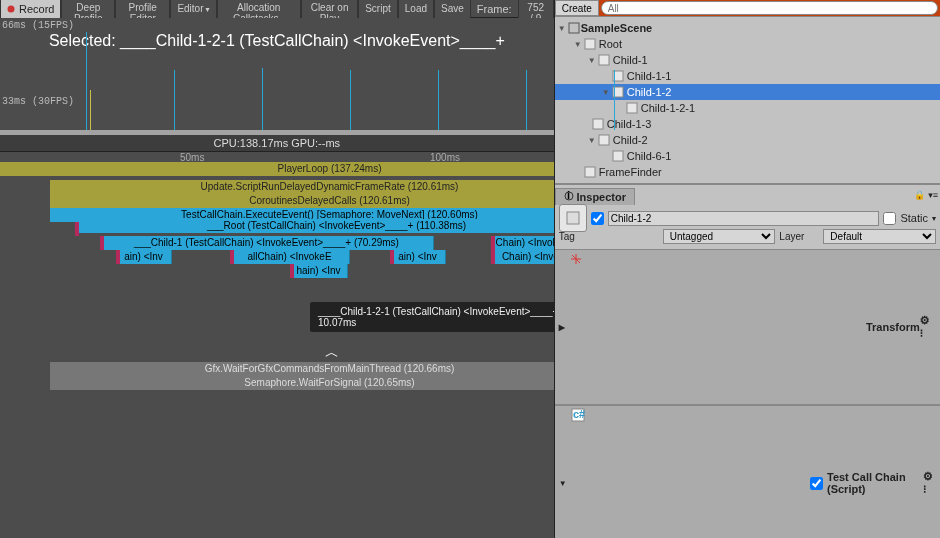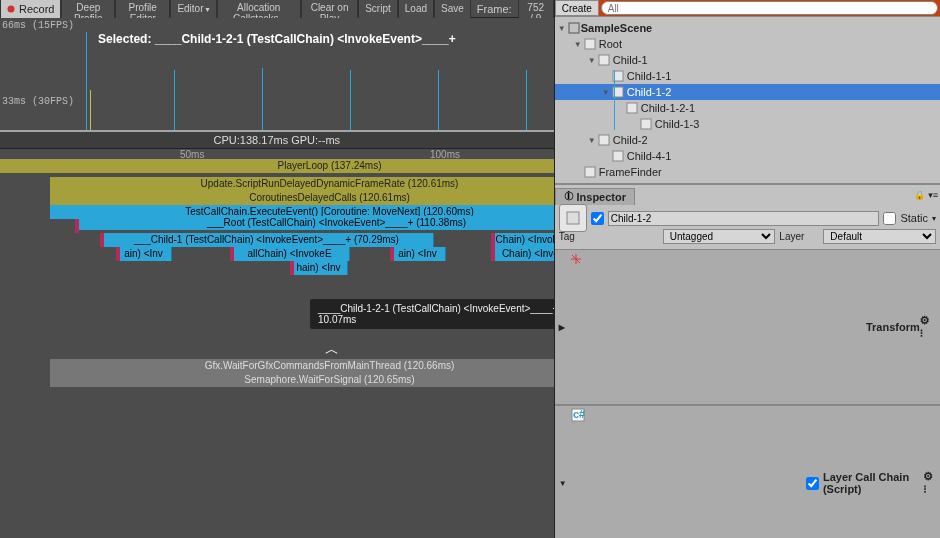--- a/index.html
+++ b/index.html
@@ -10,23 +10,23 @@
 
 .tb { display:flex; align-items:center; background:#4c4c4c; height:18px; border-bottom:1px solid #222; }
 .tb button { background:#4c4c4c; border:1px solid #333; border-top:none; border-bottom:none; color:#ccc; padding:2px 6px; height:18px; font-size:10px; cursor:pointer; }
 .tb .rec { color:#222; background:#c8c8c8; display:flex; align-items:center; gap:4px; }
 .tb .rec svg{width:8px;height:8px;}
 .tb .ddl::after{content:"▾"; font-size:8px; margin-left:2px;}
 .tb .frame { margin-left:auto; padding:0 6px; font-size:10px;}
 
 .hdr { height:112px; background:#4c4c4c; position:relative; }
 .hdr .lbl { position:absolute; font-size:10px; color:#bbb;font-family:Liberation Mono, monospace; }
-.hdr .sel { position:absolute; top:14px; left:0; right:0; text-align:center; color:#fff; font-weight:bold; font-size:12px;}
+.hdr .sel { position:absolute; top:14px; left:0; right:0; text-align:center; color:#fff; font-weight:normal; font-size:16px;}
 .hdr .spike { position:absolute; bottom:0; width:1px; background:#2aa7d8; }
-.stat { text-align:center; background:#3d3d3d; padding:2px 16px; border-top:2px solid #a3a3a3; border-bottom:1px solid #222; font-size:11px; color:#ddd;}
+.stat { text-align:center; background:#3d3d3d; padding:2px 16px; border-top:5px solid #a3a3a3; border-bottom:1px solid #222; font-size:11px; color:#ddd;}
 
 .tl { flex:1; background:#4c4c4c; position:relative; overflow:hidden; }
 .tick { position:absolute; top:0; font-size:10px; color:#aaa; }
 .flame { position:absolute; height:14px; font-size:10px; color:#222; text-align:center; overflow:hidden; white-space:nowrap; padding:1px 2px; border-right:1px solid rgba(0,0,0,.25);}
 .f-ol{background:#a6a03c;} .f-bl{background:#2aa7d8; color:#000;} .f-gy{background:#777;color:#ddd;}
 .cut{position:absolute; width:4px; background:#b52a5a;}
 .tip{position:absolute; background:#222;color:#eee;padding:4px 8px;font-size:10px;border-radius:2px;}
 .chev{position:absolute;color:#fff;font-size:14px;}
 
 .rt-tb { display:flex; align-items:center; height:18px; background:#c2410c; border-bottom:1px solid #888; }
@@ -89,21 +89,21 @@
     <div class="stat">CPU:138.17ms   GPU:--ms</div>
     <div class="tl" id="tl">
       <span class="tick" style="left:180px">50ms</span>
       <span class="tick" style="left:430px">100ms</span>
       <div class="chev" style="left:325px;top:192px">︿</div>
       <div class="tip" style="left:310px;top:150px;white-space:pre">____Child-1-2-1 (TestCallChain) &lt;InvokeEvent&gt;____+
 10.07ms</div>
     <div class="flame f-ol" style="top: 10px; left: 0px; width: 660px;">PlayerLoop (137.24ms)</div>
         <div class="flame f-ol" style="top: 28px; left: 50px; width: 560px;">Update.ScriptRunDelayedDynamicFrameRate (120.61ms)</div>
         <div class="flame f-ol" style="top: 42px; left: 50px; width: 560px;">CoroutinesDelayedCalls (120.61ms)</div>
-        <div class="flame f-bl" style="top: 56px; left: 50px; width: 560px;">TestCallChain.ExecuteEvent() [Coroutine: MoveNext] (120.60ms)</div>
+        <div class="flame f-bl" style="top: 56px; left: 50px; width: 560px;">TestCallChain.ExecuteEvent() [Semaphore: MoveNext] (120.60ms)</div>
         <div class="flame f-bl" style="top: 67px; left: 75px; width: 524px;">___Root (TestCallChain) &lt;InvokeEvent&gt;____+ (110.38ms)</div>
         <div class="cut" style="top: 70px; left: 75px; height: 14px;"></div>
         <div class="flame f-bl" style="top: 84px; left: 100px; width: 334px;">___Child-1 (TestCallChain) &lt;InvokeEvent&gt;____+ (70.29ms)</div>
         <div class="cut" style="top: 84px; left: 100px; height: 14px;"></div>
         <div class="flame f-bl" style="top: 84px; left: 491px; width: 100px;">|Chain) &lt;InvokeEvent</div>
         <div class="cut" style="top: 84px; left: 491px; height: 14px;"></div>
         <div class="flame f-bl" style="top: 98px; left: 116px; width: 56px;">ain) &lt;Inv</div>
         <div class="cut" style="top: 98px; left: 116px; height: 14px;"></div>
         <div class="flame f-bl" style="top: 98px; left: 230px; width: 120px;">allChain) &lt;InvokeE</div>
         <div class="cut" style="top: 98px; left: 230px; height: 14px;"></div>
@@ -159,40 +159,40 @@
           </svg>
           <span style="margin-left:2px">Child-1-2</span>
         </div>
         <div class="trow" style="padding-left: 60px;">
           <span class="tog"></span>
           <svg>
             <rect x="2" y="2" width="10" height="10" fill="#e8e8e8" stroke="#888"></rect>
           </svg>
           <span style="margin-left:2px">Child-1-2-1</span>
         </div>
-        <div class="trow" style="padding-left: 26px; margin-left: 48px;">
+        <div class="trow" style="padding-left: 26px;">
           <span class="tog"></span>
           <svg>
             <rect x="2" y="2" width="10" height="10" fill="#e8e8e8" stroke="#888"></rect>
           </svg>
           <span style="margin-left:2px">Child-1-3</span>
         </div>
         <div class="trow" style="padding-left: 32px;">
           <span class="tog">▼</span>
           <svg>
             <rect x="2" y="2" width="10" height="10" fill="#e8e8e8" stroke="#888"></rect>
           </svg>
           <span style="margin-left:2px">Child-2</span>
         </div>
         <div class="trow" style="padding-left: 46px;">
           <span class="tog"></span>
           <svg>
             <rect x="2" y="2" width="10" height="10" fill="#e8e8e8" stroke="#888"></rect>
           </svg>
-          <span style="margin-left:2px">Child-4-1</span>
+          <span style="margin-left:2px">Child-6-1</span>
         </div>
         <div class="trow" style="padding-left: 18px; align-items: center;">
           <span class="tog"></span>
           <svg>
             <rect x="2" y="2" width="10" height="10" fill="#e8e8e8" stroke="#888"></rect>
           </svg>
           <span style="margin-left:2px">FrameFinder</span>
         </div>
       </div>
 
@@ -233,19 +233,19 @@
         <span>Transform</span>
         <span class="gear">⚙ ⁝</span>
       </div>
       <div class="comp-hdr">
         <span class="tog">▼</span>
         <svg class="ic">
             <rect x="1" y="1" width="12" height="12" fill="#fff" stroke="#888"></rect>
             <text x="2" y="10" font-size="7" fill="#39c">c#</text>
           </svg>
         <input type="checkbox" checked="" style="margin-right: 4px;">
-        <span>Layer Call Chain (Script)</span>
+        <span>Test Call Chain (Script)</span>
         <span class="gear">⚙ ⁝</span>
       </div>
 
     </div>
   </div>
 </div>
 
 </body></html>

